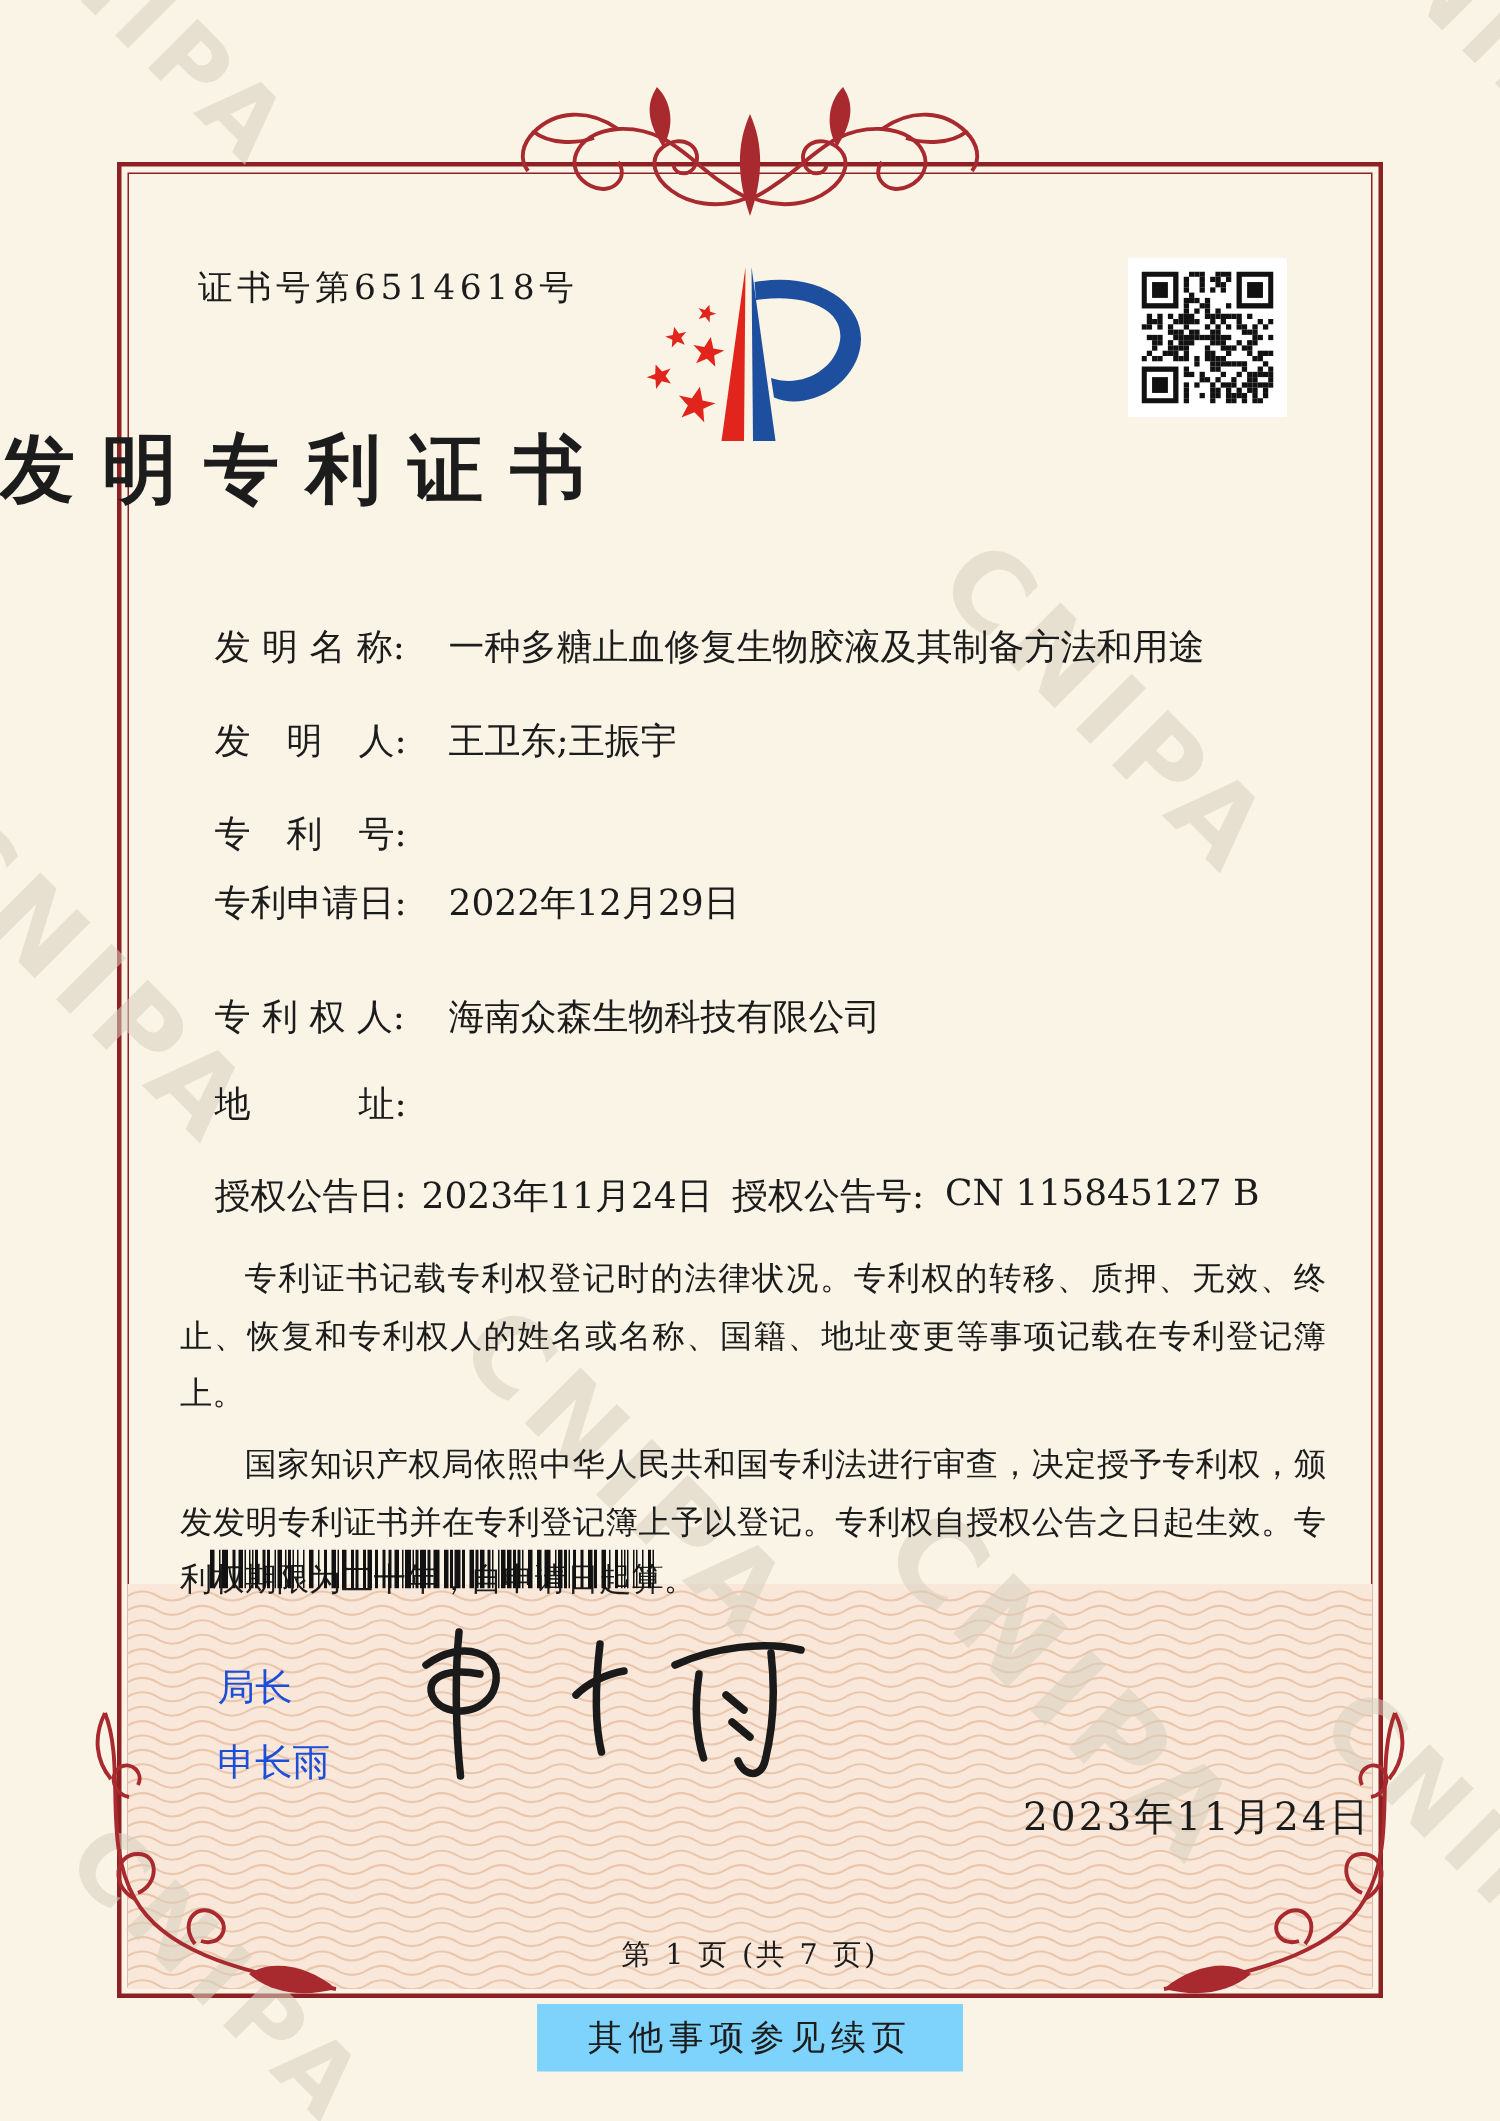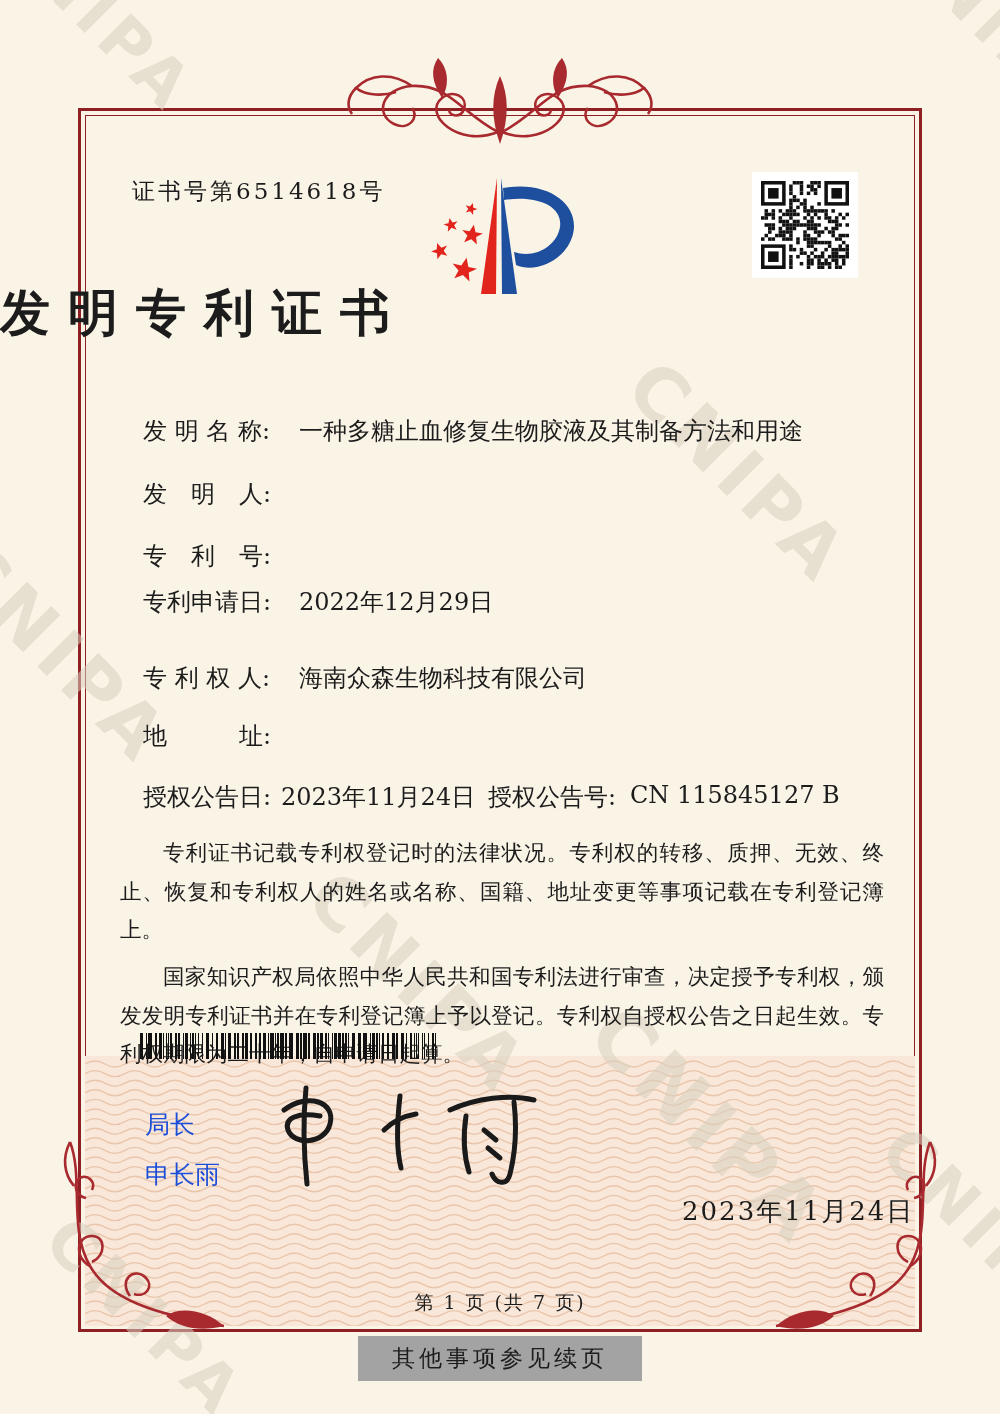--- a/index.html
+++ b/index.html
@@ -29,21 +29,21 @@
   .grant span{position:absolute;font-size:24px;white-space:nowrap}
   .paras{position:absolute;left:120px;top:834px;width:764px;z-index:3;font-size:21.5px;line-height:1.8;text-align:justify}
   .paras p{margin:0 0 8px 0;text-indent:2em}
   .barcode{position:absolute;left:140px;top:1033px;width:300px;height:26px;z-index:3}
   .sig-label{position:absolute;left:145px;z-index:3;font-family:"DejaVu Sans","Liberation Sans",sans-serif;font-size:25px;color:#1d4ed8}
   .signature{position:absolute;left:262px;top:1074px;width:290px;height:120px;z-index:3}
   .issue-date{position:absolute;left:682px;top:1194px;font-size:26px;z-index:3;letter-spacing:2px}
   .page-ind{position:absolute;left:0;right:0;top:1290px;text-align:center;font-size:19px;z-index:3;letter-spacing:2px}
   .footer-note{
     position:absolute;left:50%;top:1336px;transform:translateX(-50%);
-    background:#a3a3a3;padding:7px 34px;font-size:23px;z-index:5;letter-spacing:4px;white-space:nowrap
+    background:#7dd3fc;padding:7px 34px;font-size:23px;z-index:5;letter-spacing:4px;white-space:nowrap
   }
 </style>
 </head>
 <body>
 
 <span class="wm" style="left:-30px;top:-25px;font-size:64px">CNIPA</span>
 <span class="wm" style="left:868px;top:-15px;font-size:64px">CNIPA</span>
 <span class="wm" style="left:600px;top:430px;font-size:72px">CNIPA</span>
 <span class="wm" style="left:-80px;top:610px;font-size:72px">CNIPA</span>
 <span class="wm" style="left:280px;top:940px;font-size:72px">CNIPA</span>
@@ -370,20 +370,21 @@
 </div>
 
 <div class="title">发明专利证书</div>
 
 <div class="row" style="top:416px">
   <span class="lab">发 明 名 称:</span>
   <span class="val">一种多糖止血修复生物胶液及其制备方法和用途</span>
 </div>
 <div class="row" style="top:479px">
   <span class="lab">发　明　人:</span>
+  <span class="val">王卫东;王振宇</span>
 </div>
 <div class="row" style="top:541px">
   <span class="lab">专　利　号:</span>
 </div>
 <div class="row" style="top:587px">
   <span class="lab">专利申请日:</span>
   <span class="val">2022年12月29日</span>
 </div>
 <div class="row" style="top:663px">
   <span class="lab">专 利 权 人:</span>

